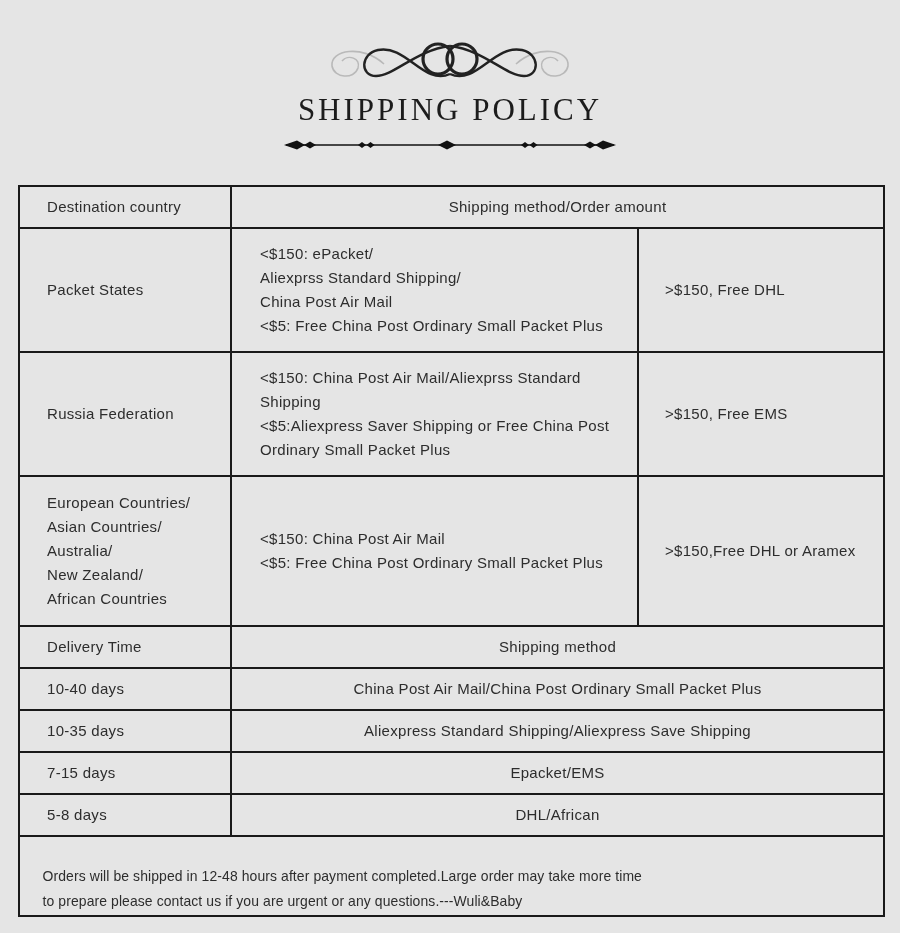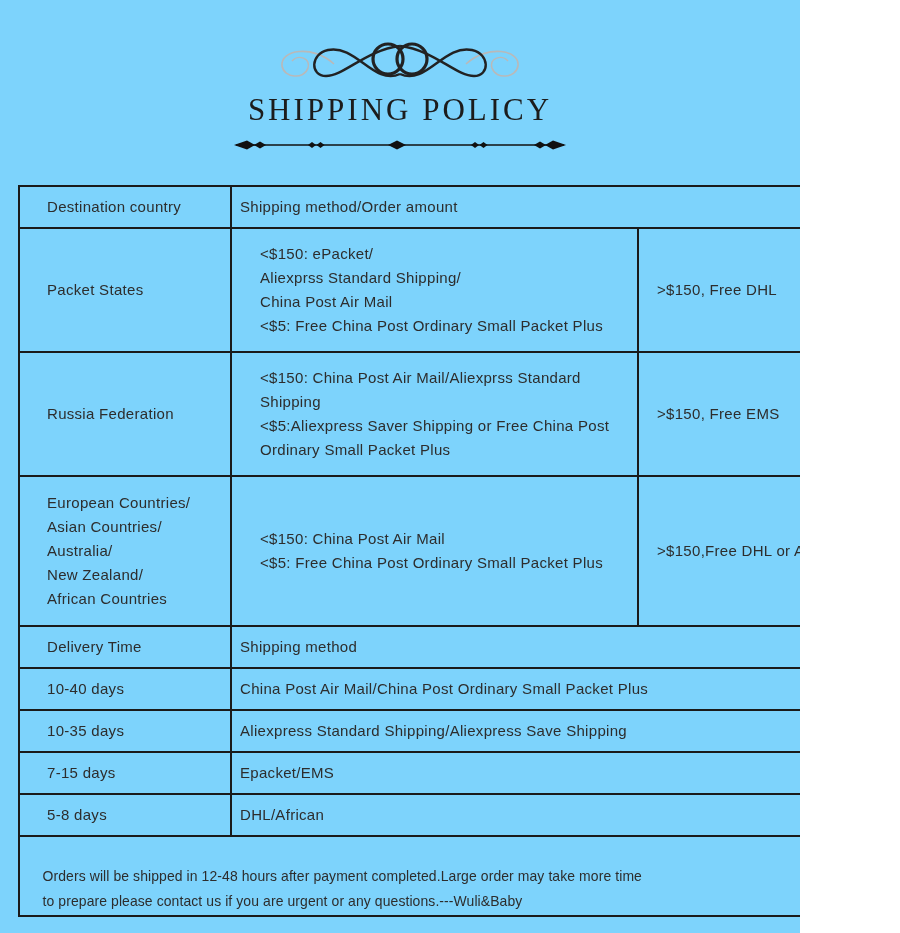--- a/index.html
+++ b/index.html
@@ -1,19 +1,19 @@
 <!DOCTYPE html>
 <html><head>
 <meta charset="utf-8">
 <style>
   * { margin: 0; padding: 0; box-sizing: border-box; }
   html, body { background: #ffffff; }
   .page {
-    width: 800px; height: 933px;
-    background: #7dd3fc;
+    width: 900px; height: 933px;
+    background: #e5e5e5;
     font-family: "Liberation Sans", sans-serif;
     color: #2d2d2d;
     overflow: hidden;
   }
   .hero { text-align: center; }
   .ornament { margin-top: 34px; height: 56px; }
   .title {
     margin-top: 2px;
     font-family: "Liberation Serif", serif;
     font-weight: 400;
@@ -42,23 +42,23 @@
     white-space: pre-line;
     line-height: 24px;
   }
   .h-row { height: 36px; }
   .r-us, .r-ru { height: 124px; }
   .r-eu { height: 150px; }
   .d-row { height: 36px; }
   .f-row { height: 80px; }
 
   .cell-left   { text-align: left; padding-left: 27px; padding-right: 8px; }
-  .cell-center { text-align: left; padding: 8px 8px; }
+  .cell-center { text-align: center; padding: 8px 8px; }
   .cell-methods { text-align: left; padding-left: 28px; padding-right: 26px; }
-  .cell-amount  { text-align: left; padding-left: 18px; padding-right: 8px; }
+  .cell-amount  { text-align: left; padding-left: 26px; padding-right: 8px; }
   .footer-cell { text-align: left; }
   .footer-inner {
     display: inline-block;
     transform: scaleX(0.93);
     transform-origin: center;
     font-size: 15px;
     line-height: 25px;
     letter-spacing: 0.1px;
   }
 </style>

